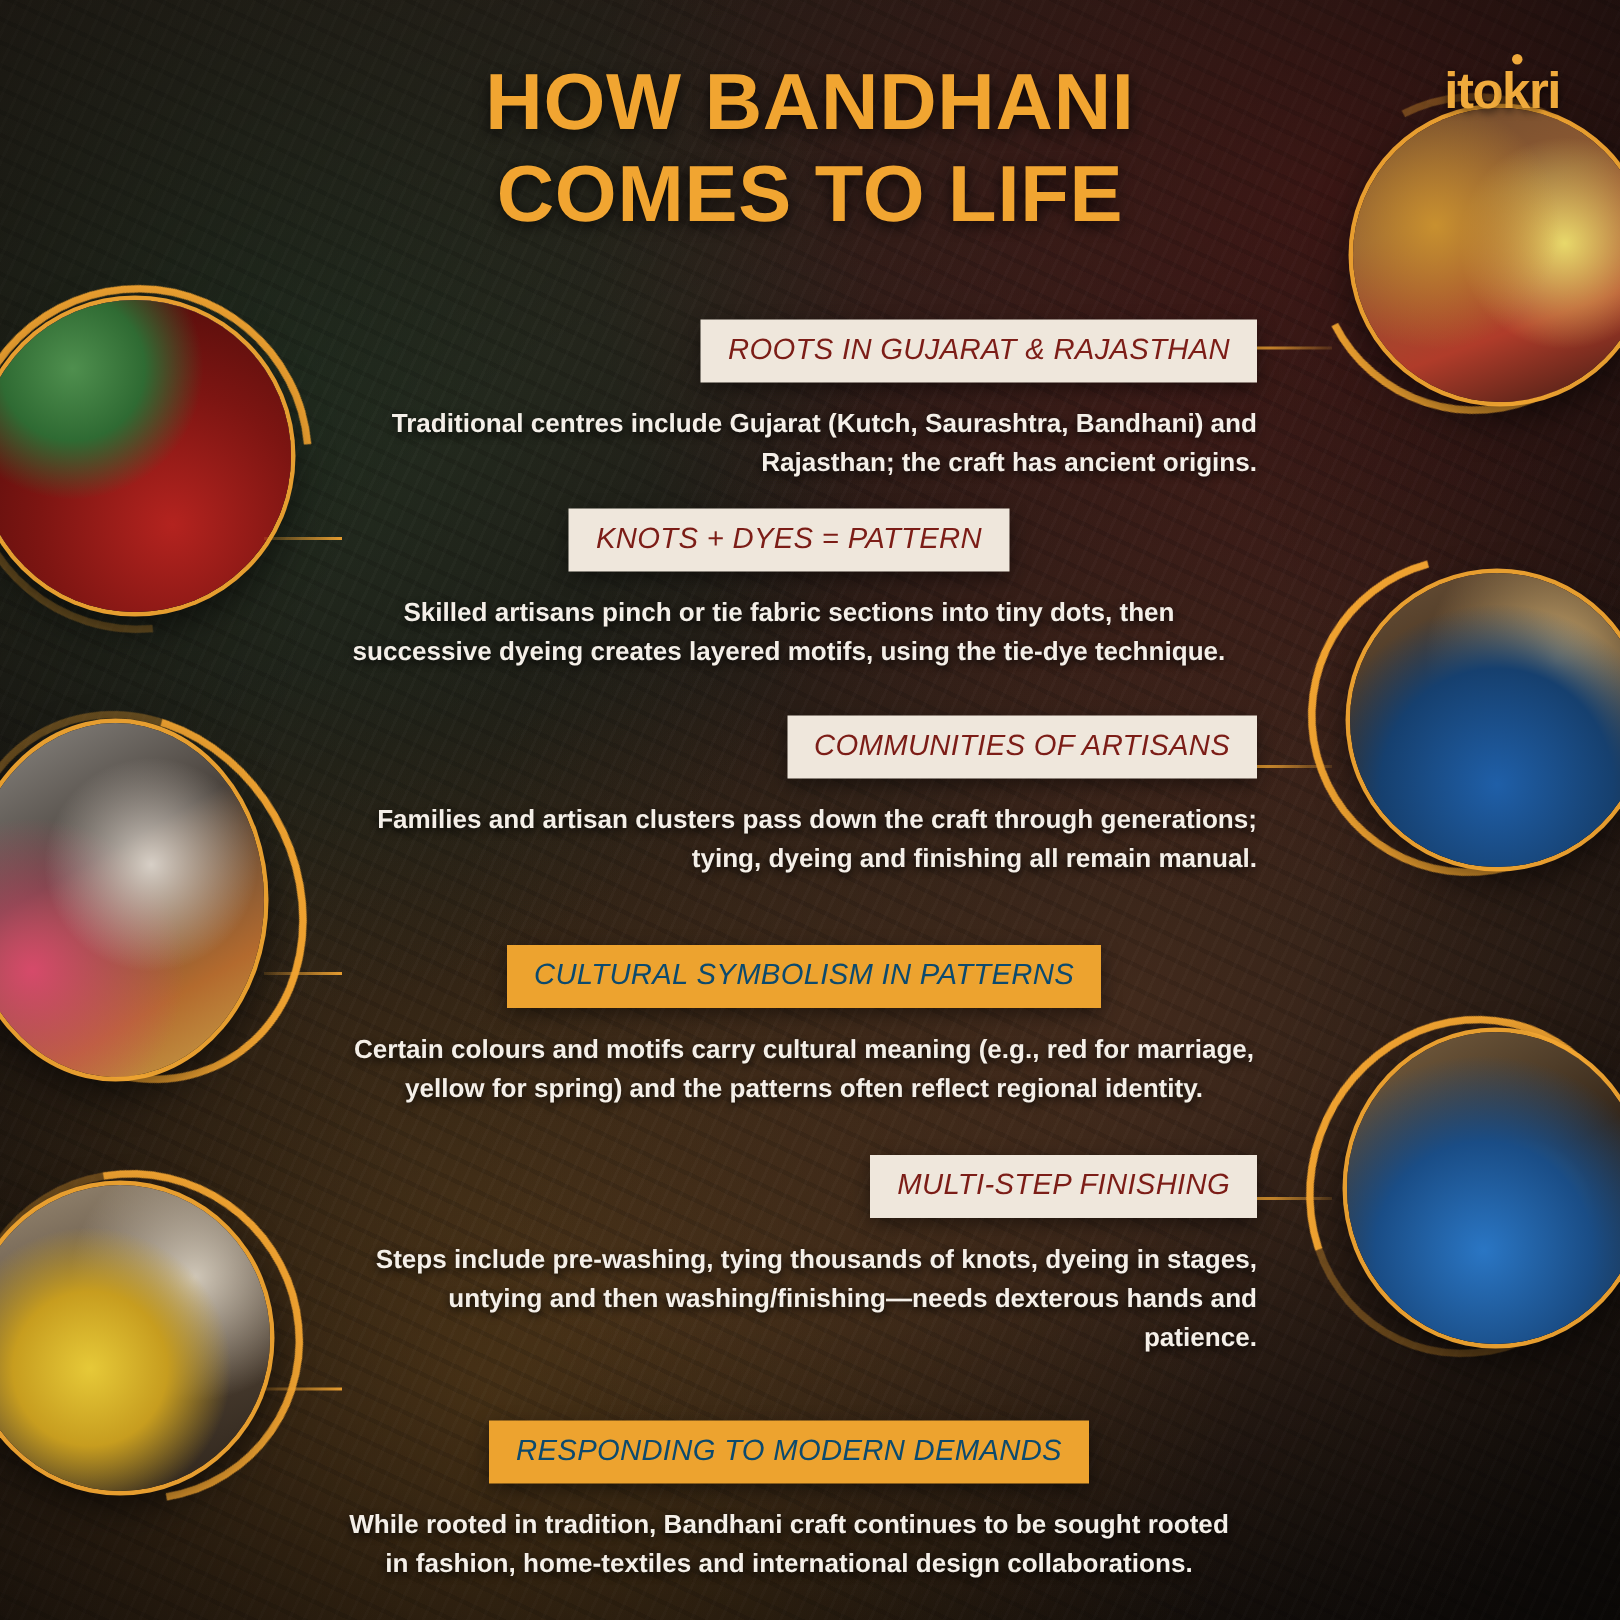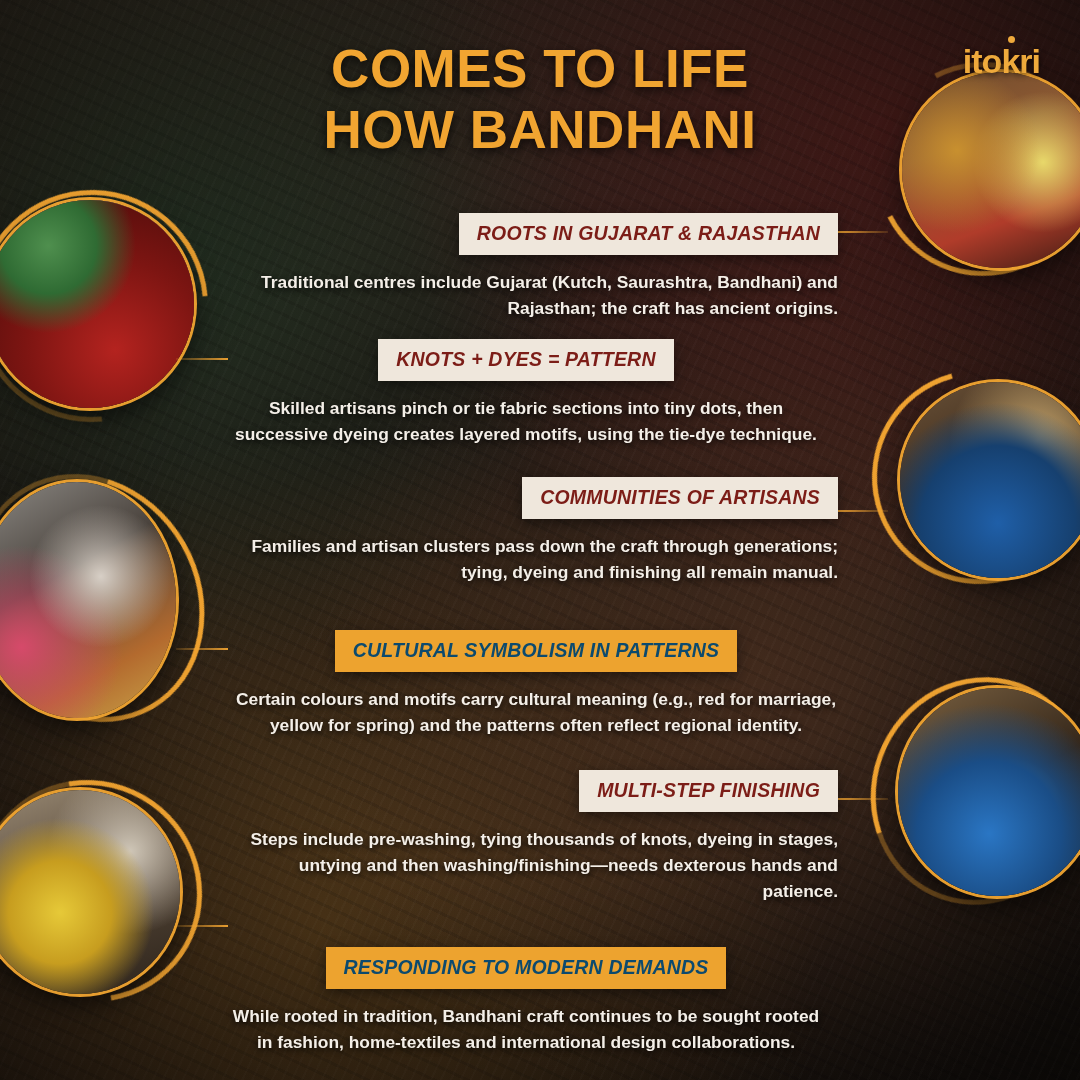--- a/index.html
+++ b/index.html
@@ -109,21 +109,21 @@
       radial-gradient(circle at 40% 60%, #e6c938 0%, #c79d1f 30%, rgba(0,0,0,0) 55%),
       radial-gradient(circle at 75% 30%, #cfc6b7 0%, rgba(0,0,0,0) 40%),
       linear-gradient(160deg, #9a8b75 0%, #5a4b3c 45%, #2b2219 100%); }
 
   
   .block { position: absolute; z-index: 7; }
   .chip {
     display: inline-block;
     padding: 9px 18px 10px 18px;
     font-size: 19.5px;
-    font-weight: 700;
+    font-weight: 400;
     font-style: italic;
     letter-spacing: 0.2px;
     color: #7c1d17;
     background: #efe7dc;
     box-shadow: 0 4px 12px rgba(0,0,0,0.45);
     white-space: nowrap;
   }
   .chip.amber { background: #eda32f; color: #0c4a6e; }
   .body {
     margin-top: 14px;
@@ -144,22 +144,22 @@
     z-index: 6;
   }
   .connector.rev { background: linear-gradient(270deg, rgba(240,163,49,0.95), rgba(240,163,49,0.15)); }
 </style>
 </head>
 <body>
 
 <div id="poster">
 
   <div class="title-wrap">
+    <span class="title-line">HOW BANDHANI</span>
     <span class="title-line">COMES TO LIFE</span>
-    <span class="title-line">HOW BANDHANI</span>
   </div>
 
   <div class="brand">
     <span>ito<span class="dotk">k</span>ri</span>
   </div>
 
   <div class="ring" style="left:876px; top:62px; width:214px; height:214px; transform:rotate(18deg);"></div>
   <div class="photo" style="right:-18px; top:72px; width:196px; height:196px;">
     <div class="inner ph-two-women"></div>
   </div>

